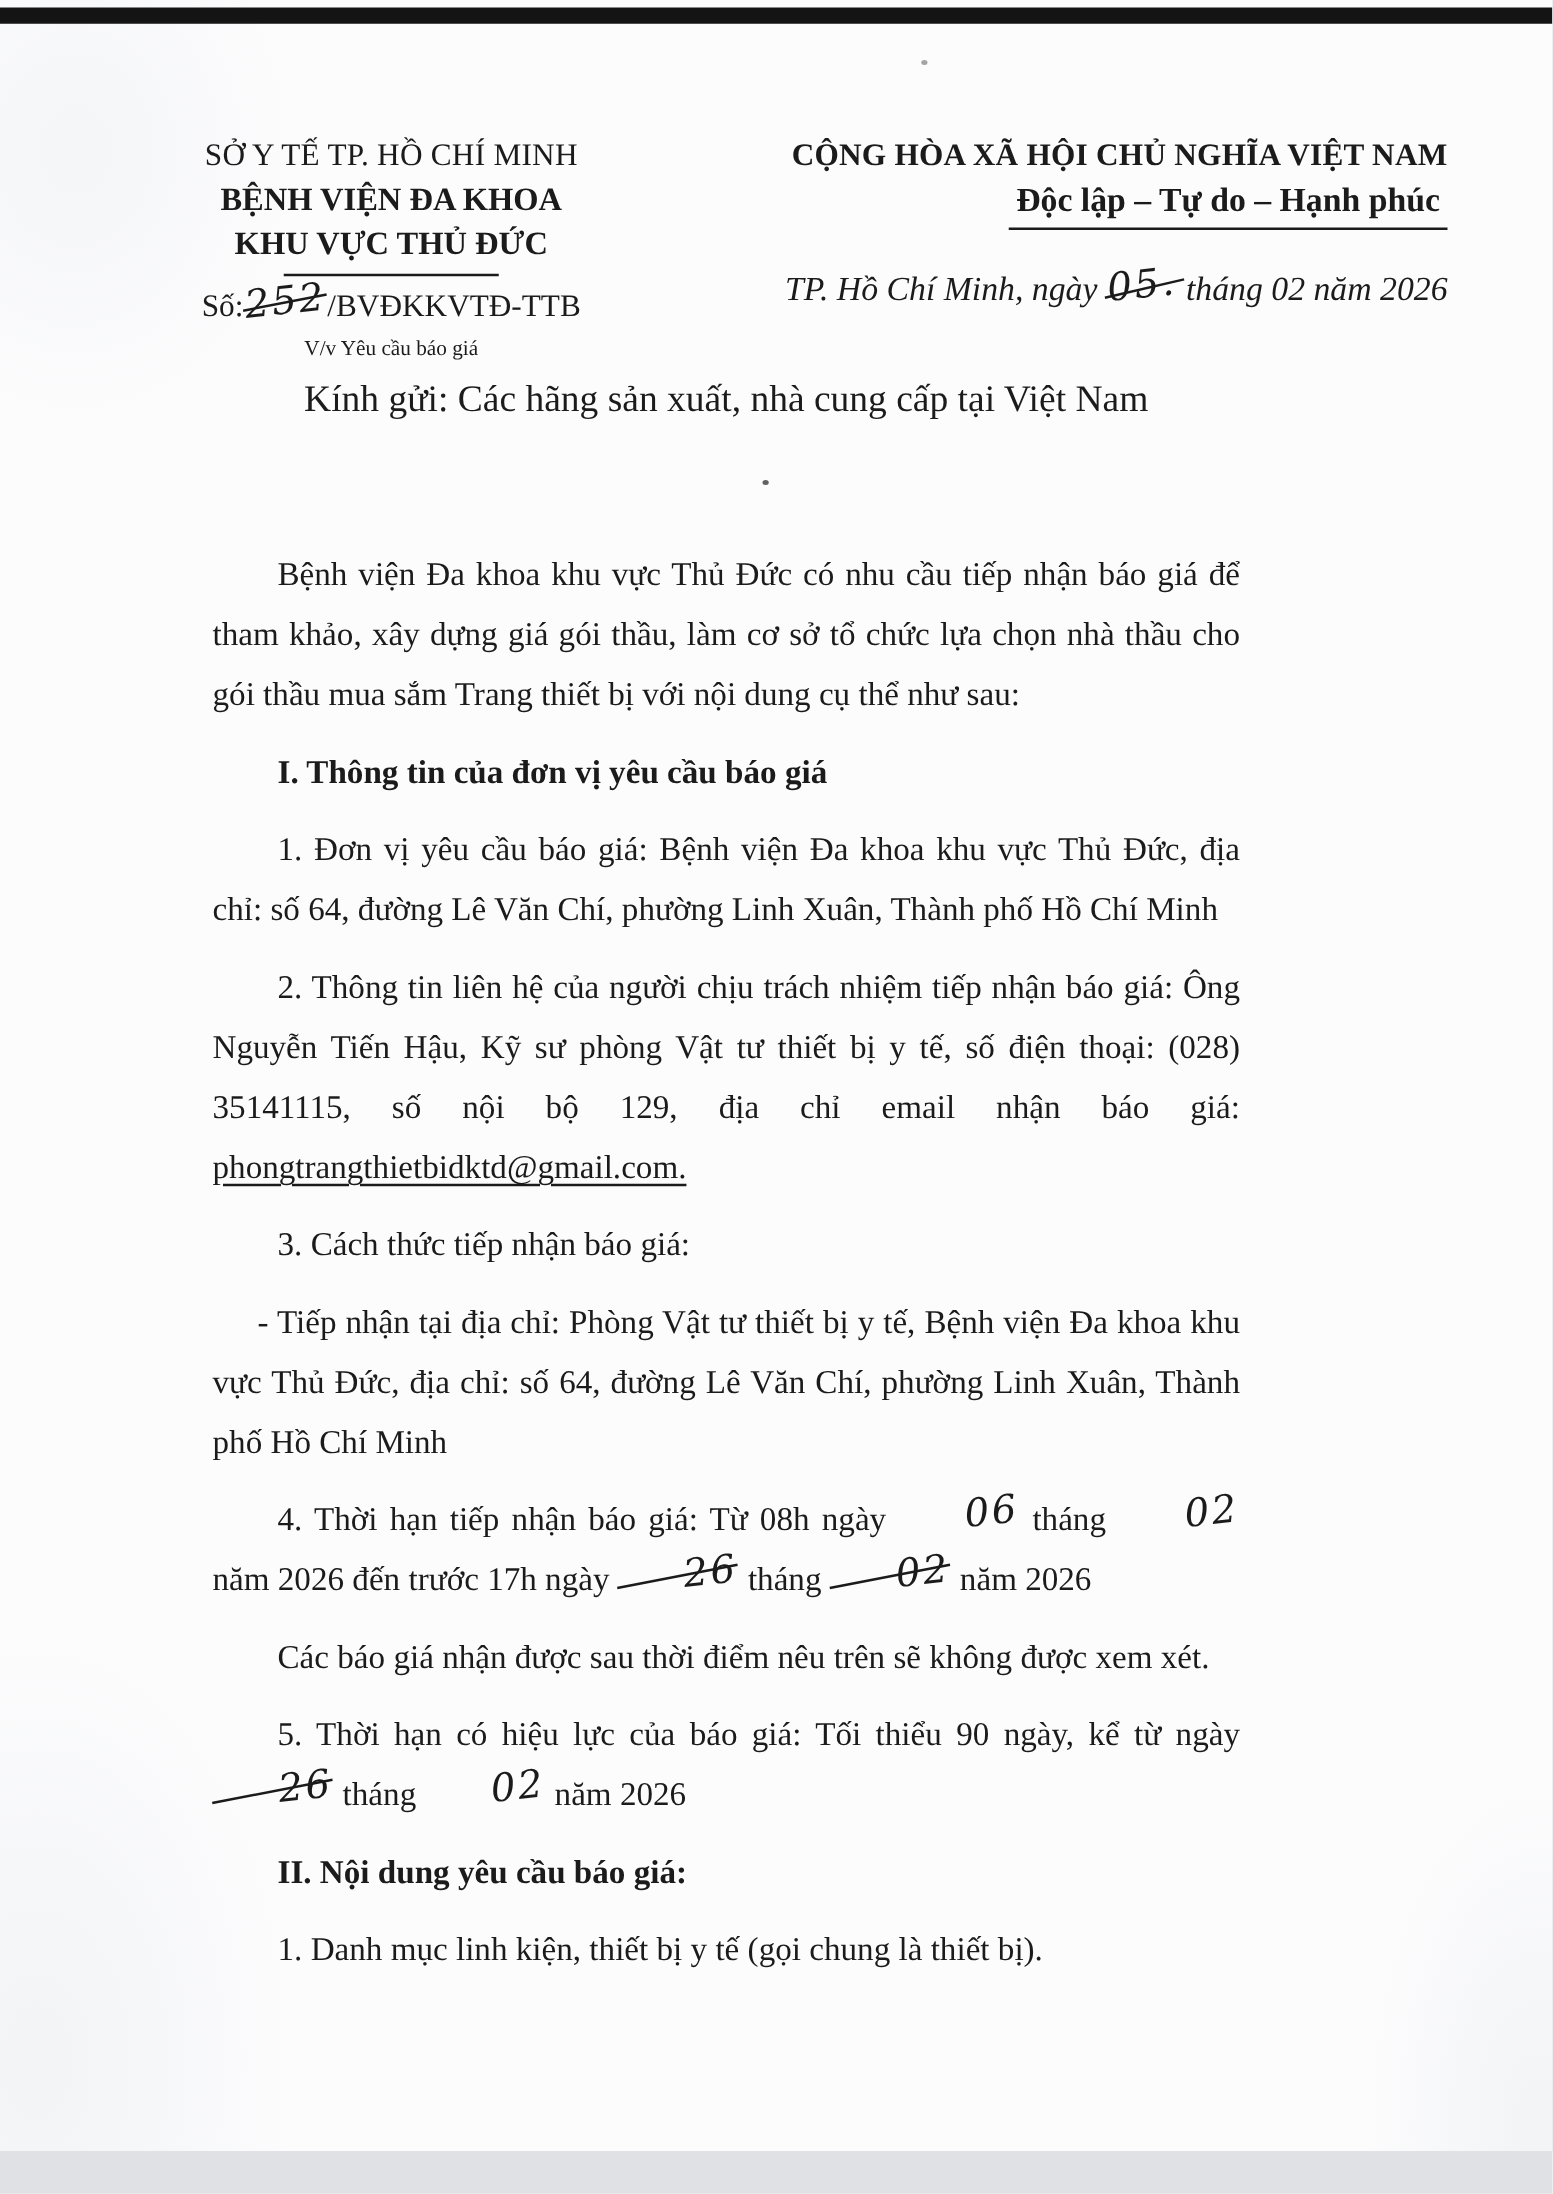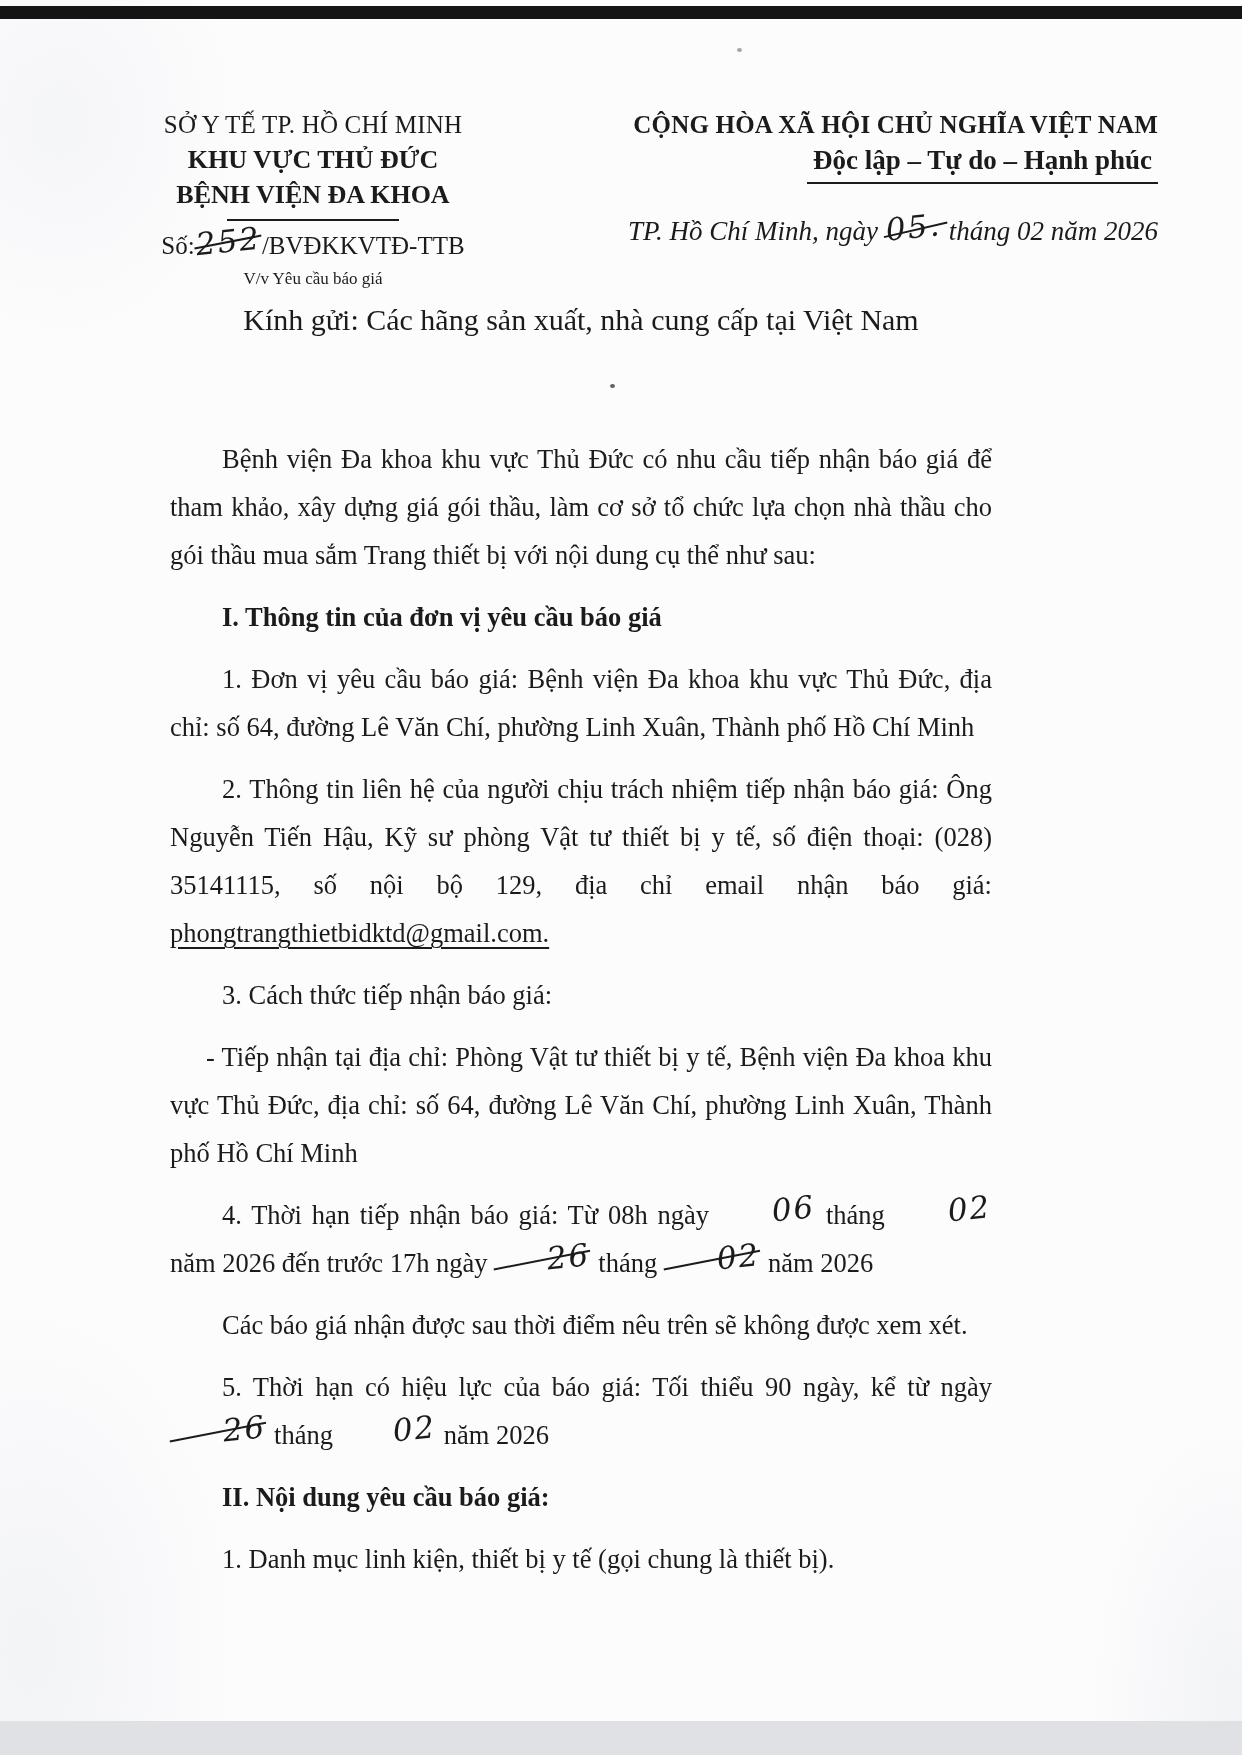--- a/index.html
+++ b/index.html
@@ -68,22 +68,22 @@
 <div class="page">
 
   <div class="top-bar"></div>
   <div class="artifact-dot" style="left:610px; top:384px;"></div>
   <div class="artifact-dot" style="left:737px; top:48px; opacity:.45;"></div>
 
   <div class="header">
 
     <div class="header-left">
       <div class="org-parent">SỞ Y TẾ TP. HỒ CHÍ MINH</div>
+      <div class="org-name">BỆNH VIỆN ĐA KHOA</div>
       <div class="org-name">KHU VỰC THỦ ĐỨC</div>
-      <div class="org-name">BỆNH VIỆN ĐA KHOA</div>
       <div class="org-rule"></div>
       <div class="doc-number"><span>Số:</span><span class="hw hw-under">252</span><span>/BVĐKKVTĐ-TTB</span></div>
       <div class="doc-subject">V/v Yêu cầu báo giá</div>
     </div>
 
     <div class="header-right">
       <div class="national-title">CỘNG HÒA XÃ HỘI CHỦ NGHĨA VIỆT NAM</div>
       <div><span class="national-motto">Độc lập – Tự do – Hạnh phúc</span></div>
       <div class="date-line"><span>TP. Hồ Chí Minh, ngày</span> <span class="hw hw-strike">05.</span> <span>tháng 02 năm 2026</span></div>
     </div>

